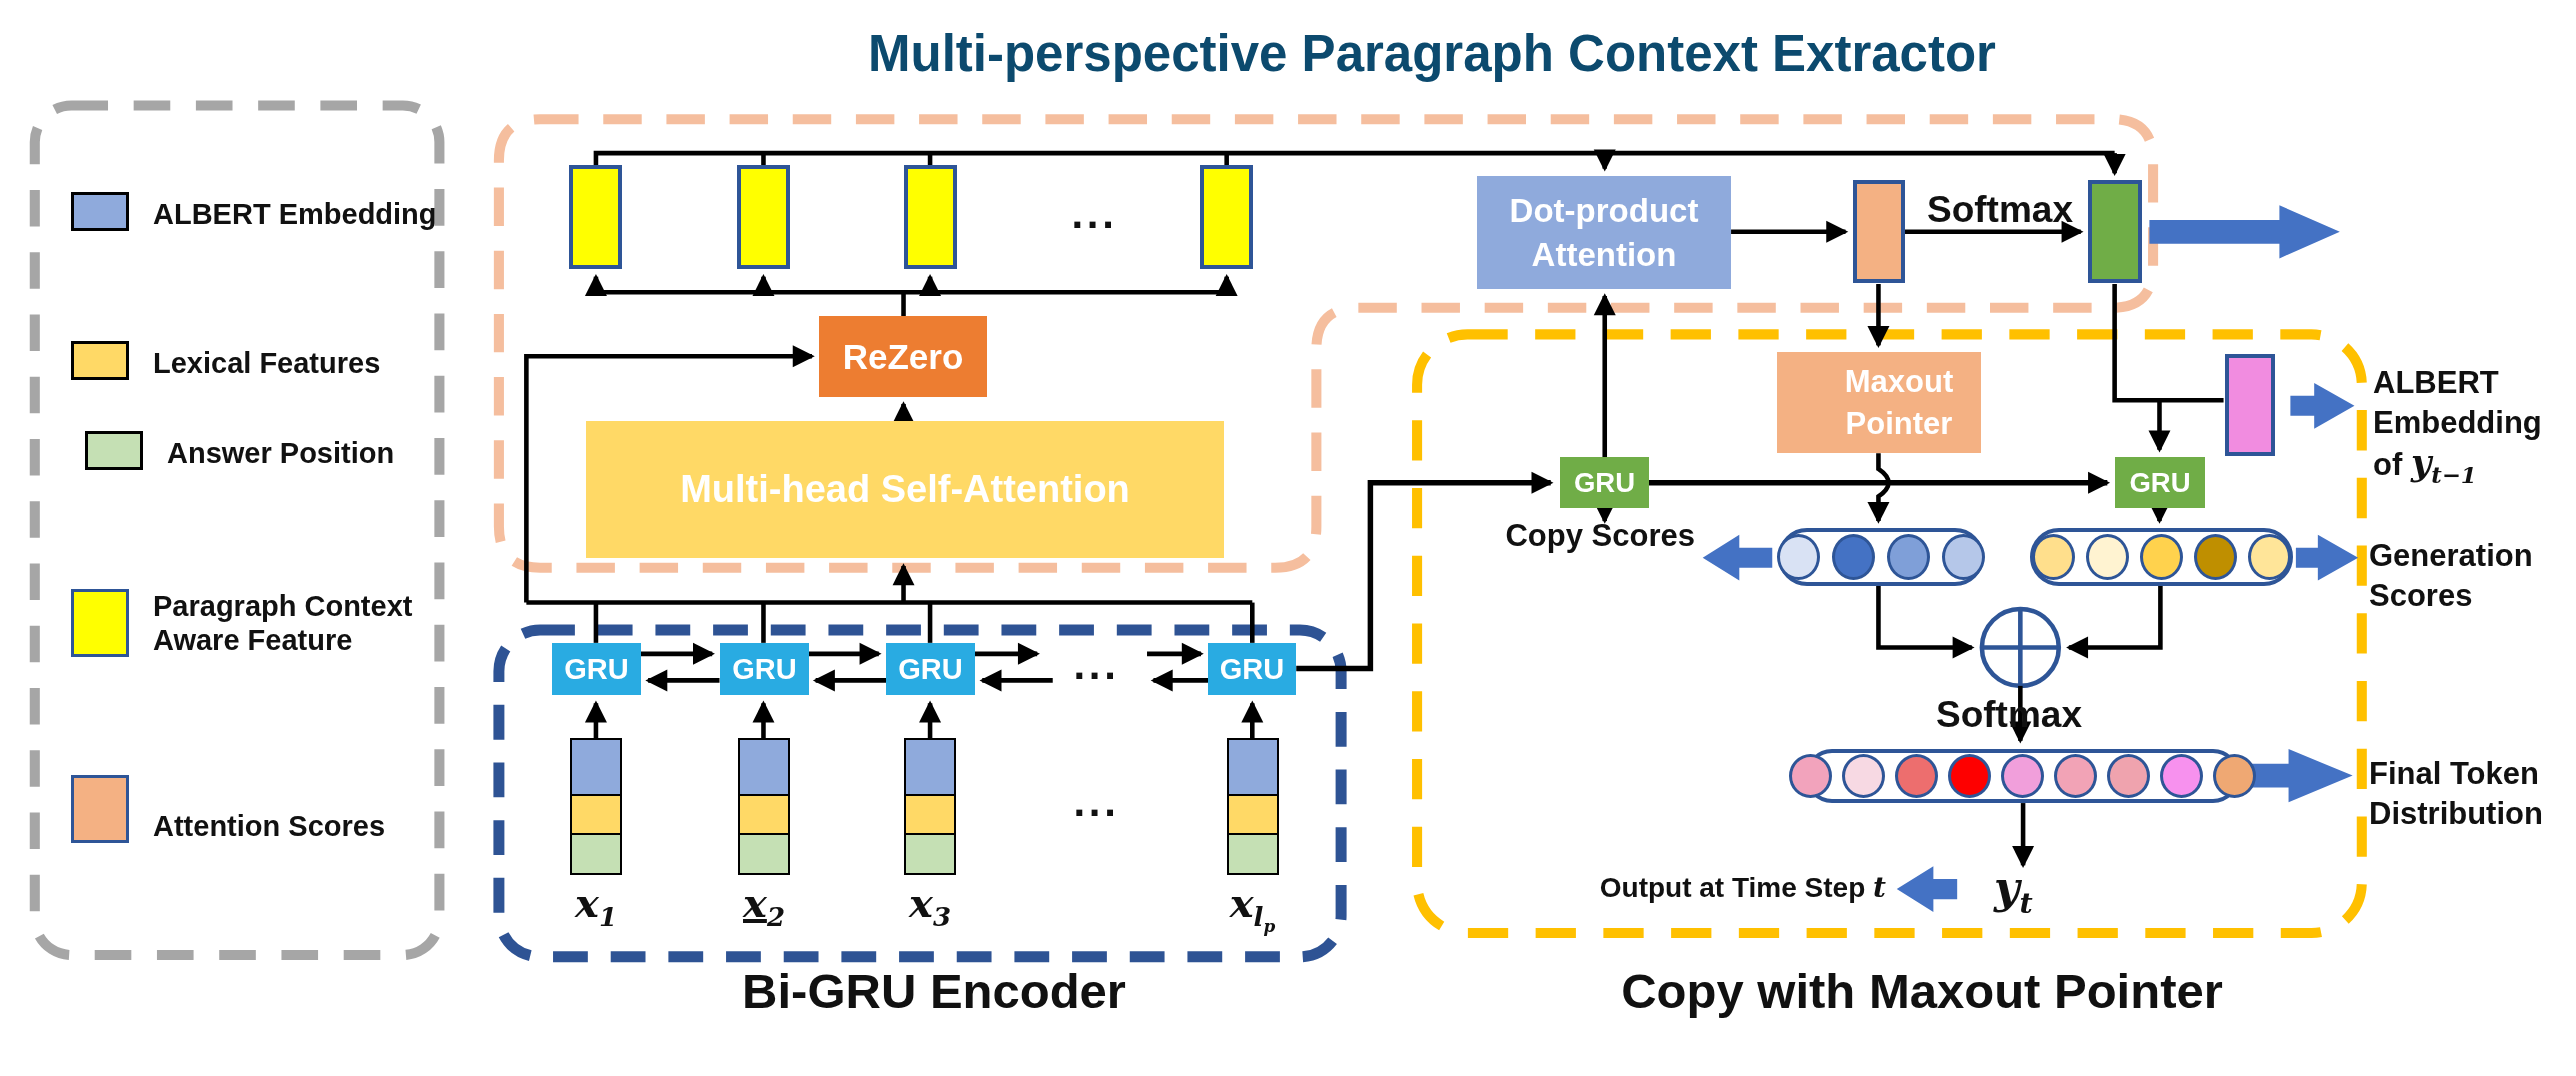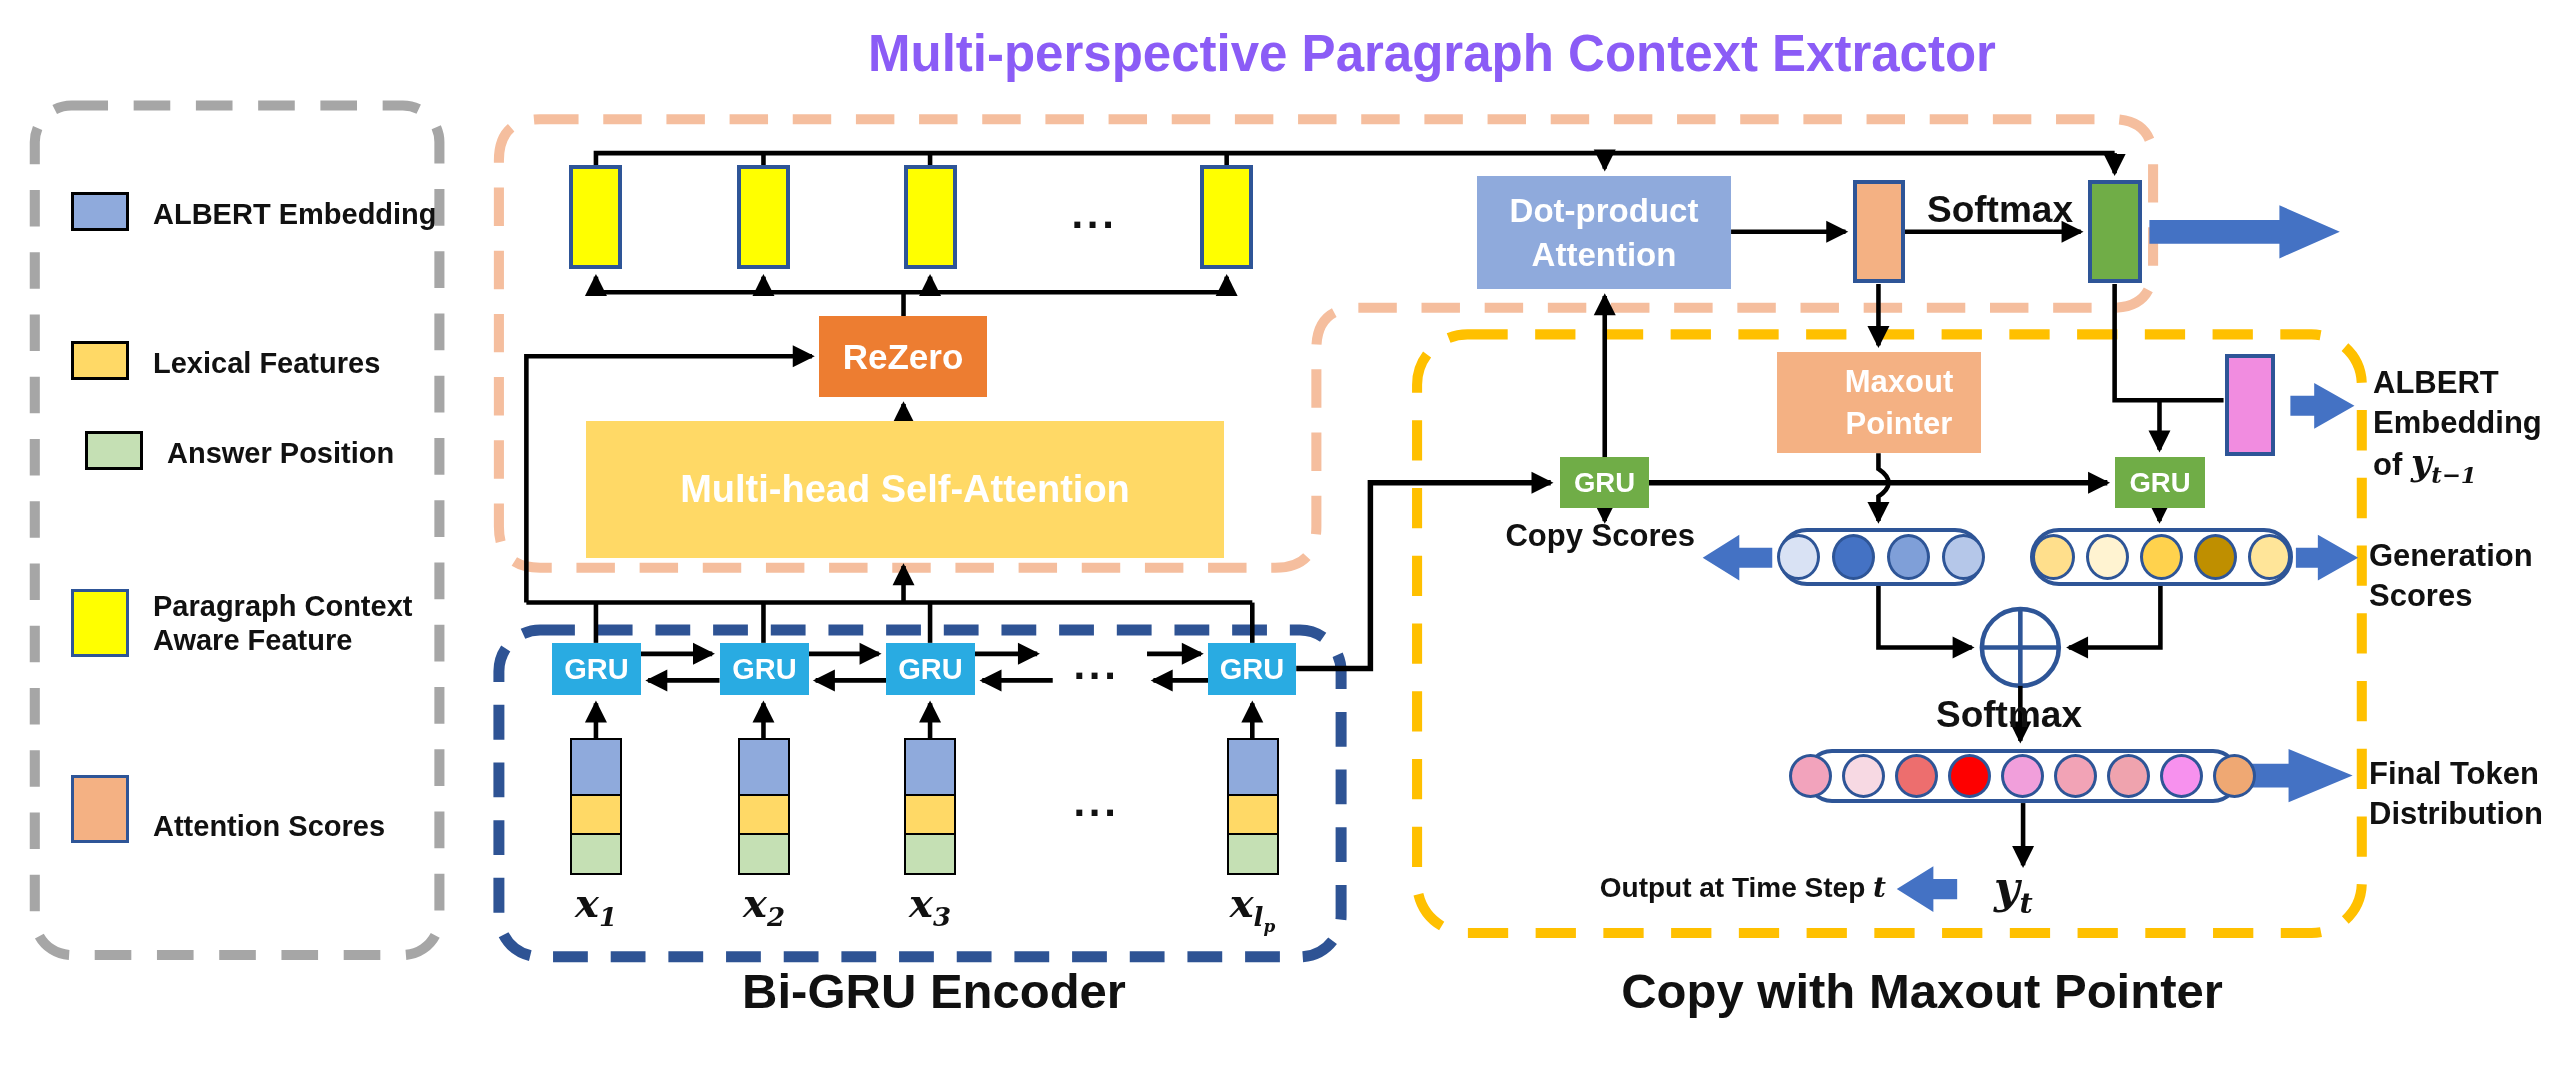--- a/index.html
+++ b/index.html
@@ -4,21 +4,21 @@
 <style>
   html,body{margin:0;padding:0;background:#ffffff;}
   #canvas{position:relative;width:2576px;height:1077px;background:#ffffff;
           font-family:"Liberation Sans",sans-serif;overflow:hidden;}
   #wires{position:absolute;left:0;top:0;z-index:0;}
   .abs{position:absolute;box-sizing:border-box;z-index:2;}
   .node{display:flex;align-items:center;justify-content:center;text-align:center;
         color:#ffffff;font-weight:bold;}
   .bar{border:4.6px solid #2E5597;}
   .blkbold{color:#111111;font-weight:bold;}
-  .title{font-size:51px;font-weight:bold;color:#8b5cf6;text-align:center;white-space:nowrap;}
+  .title{font-size:51px;font-weight:bold;color:#0c4a6e;text-align:center;white-space:nowrap;}
   .sectitle{font-size:49px;font-weight:bold;color:#111111;text-align:center;white-space:nowrap;}
   .legend-row{display:flex;align-items:flex-end;gap:24px;}
   .legend-label{font-size:29px;font-weight:bold;color:#111111;line-height:34px;width:293px;}
   .swatch{flex:0 0 auto;}
   .capsule{border:4.6px solid #2E5597;border-radius:915px;background:#ffffff;
            display:flex;align-items:center;justify-content:center;}
   .ellipse{border:3.7px solid #2E5597;border-radius:50%;}
   .rlabel{font-size:31px;font-weight:bold;color:#111111;line-height:40px;}
   .math{font-family:"DejaVu Serif",serif;font-style:italic;font-weight:bold;}
   .dots{font-size:42px;font-weight:bold;color:#111111;letter-spacing:3.7px;}
@@ -190,21 +190,21 @@
   <div class="abs" style="left:1227px;top:738px;width:52px;">
     <div style="height: 55px; border: 2.7px solid rgb(0, 0, 0); background: rgb(143, 170, 220);"></div>
     <div style="height: 37px; border: 2.7px solid rgb(0, 0, 0); margin-top: -2.7px; background: rgb(255, 217, 102);"></div>
     <div style="height: 38px; border: 2.7px solid rgb(0, 0, 0); margin-top: -2.7px; background: rgb(197, 224, 180);"></div>
   </div>
   <div class="abs dots" style="left:1053px;top:778px;width:87px;text-align:center;">...</div>
 
   <div class="abs xlab" style="left:550px;top:879px;width:92px;">
     <span>x</span><sub>1</sub>
   </div>
-  <div class="abs xlab" style="left:718px;top:879px;width:92px;">
+  <div class="abs xlab" style="left:718px;top:879px;width:92px;text-decoration:underline;">
     <span>x</span><sub>2</sub>
   </div>
   <div class="abs xlab" style="left:884px;top:879px;width:92px;">
     <span>x</span><sub>3</sub>
   </div>
   <div class="abs xlab" style="left:1202px;top:879px;width:101px;">
     <span>x</span><sub><span>l</span><sub>p</sub></sub>
   </div>
 
   <div class="abs node" style="left: 1560px; top: 457px; width: 89px; height: 51px; font-size: 27.5px; background: rgb(112, 173, 71);">GRU</div>

